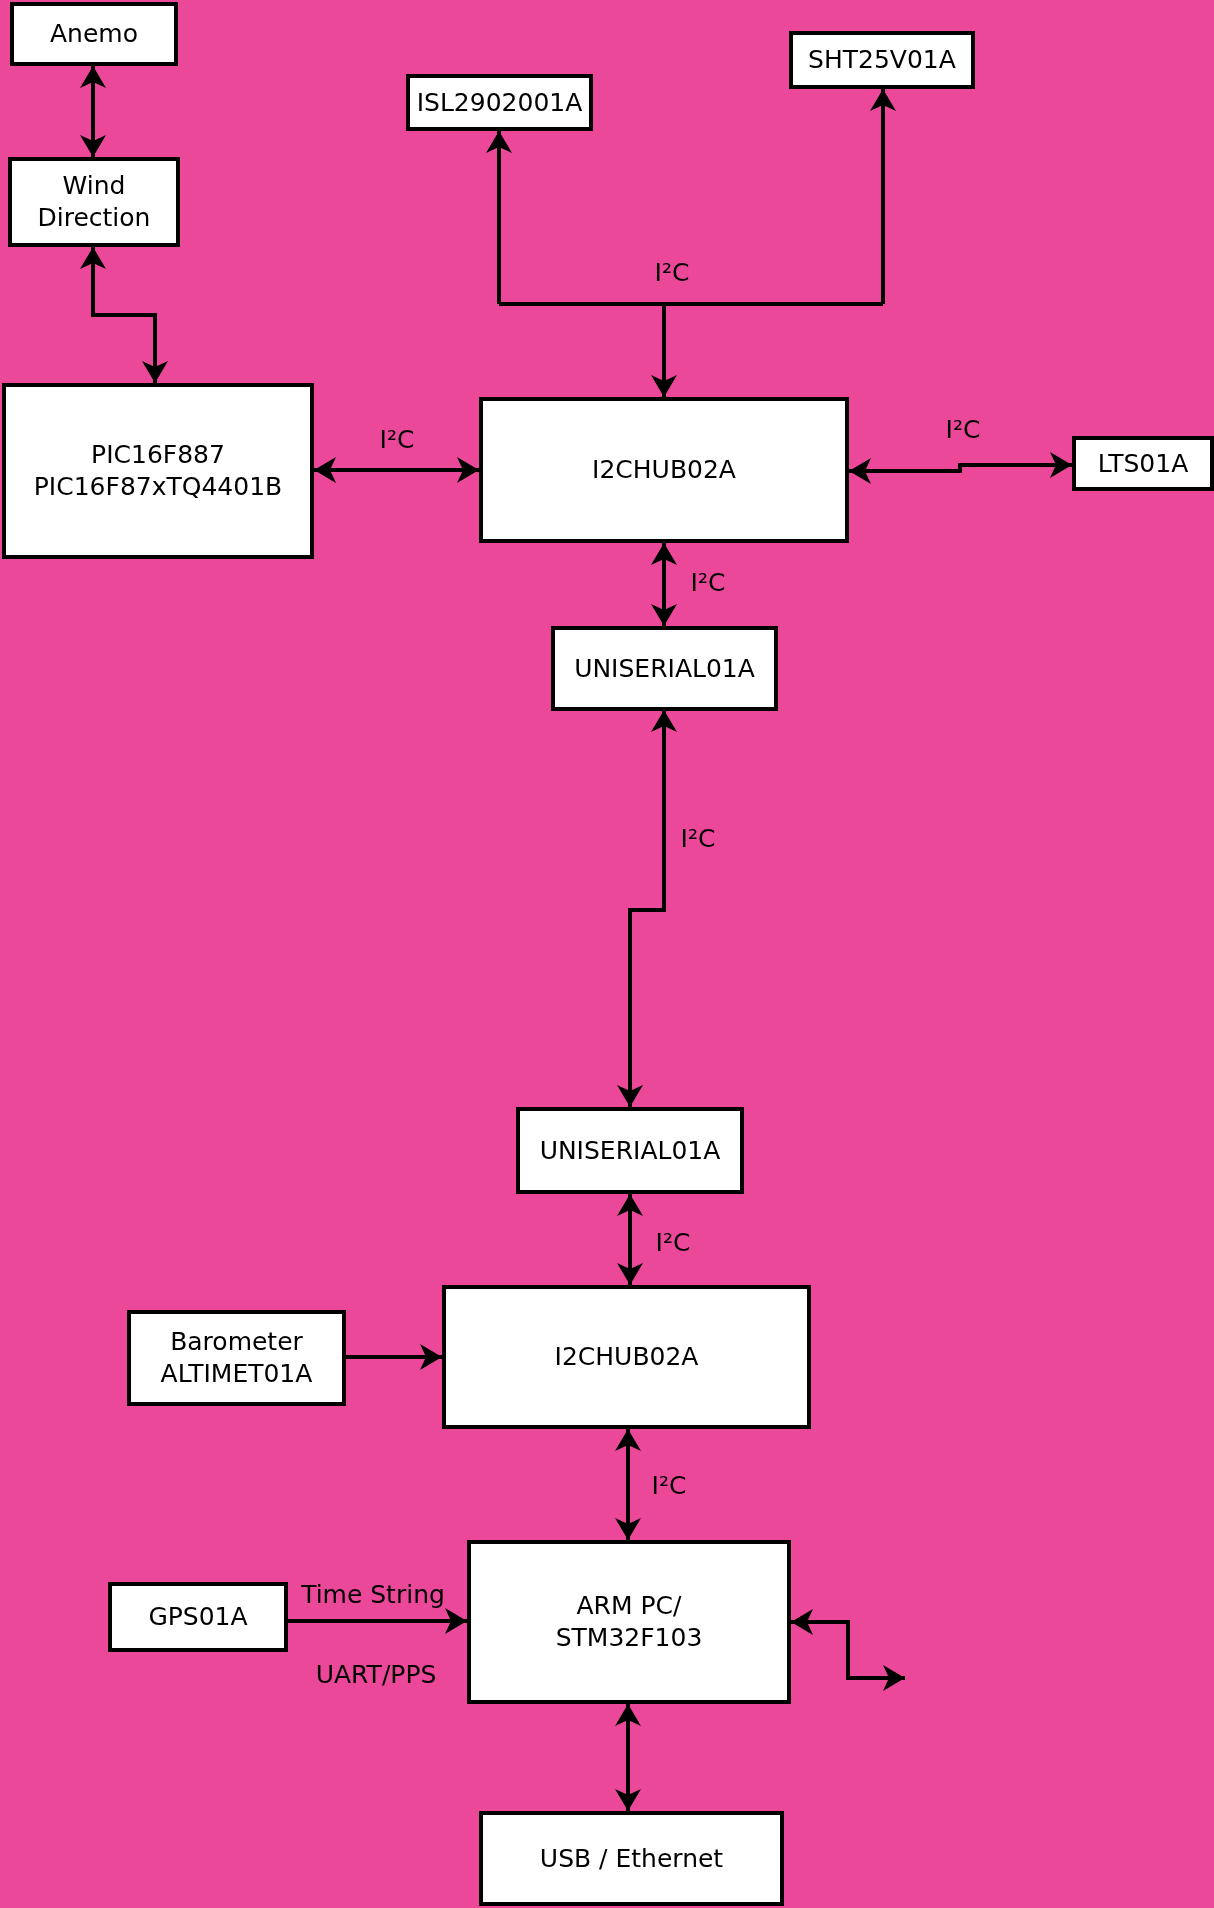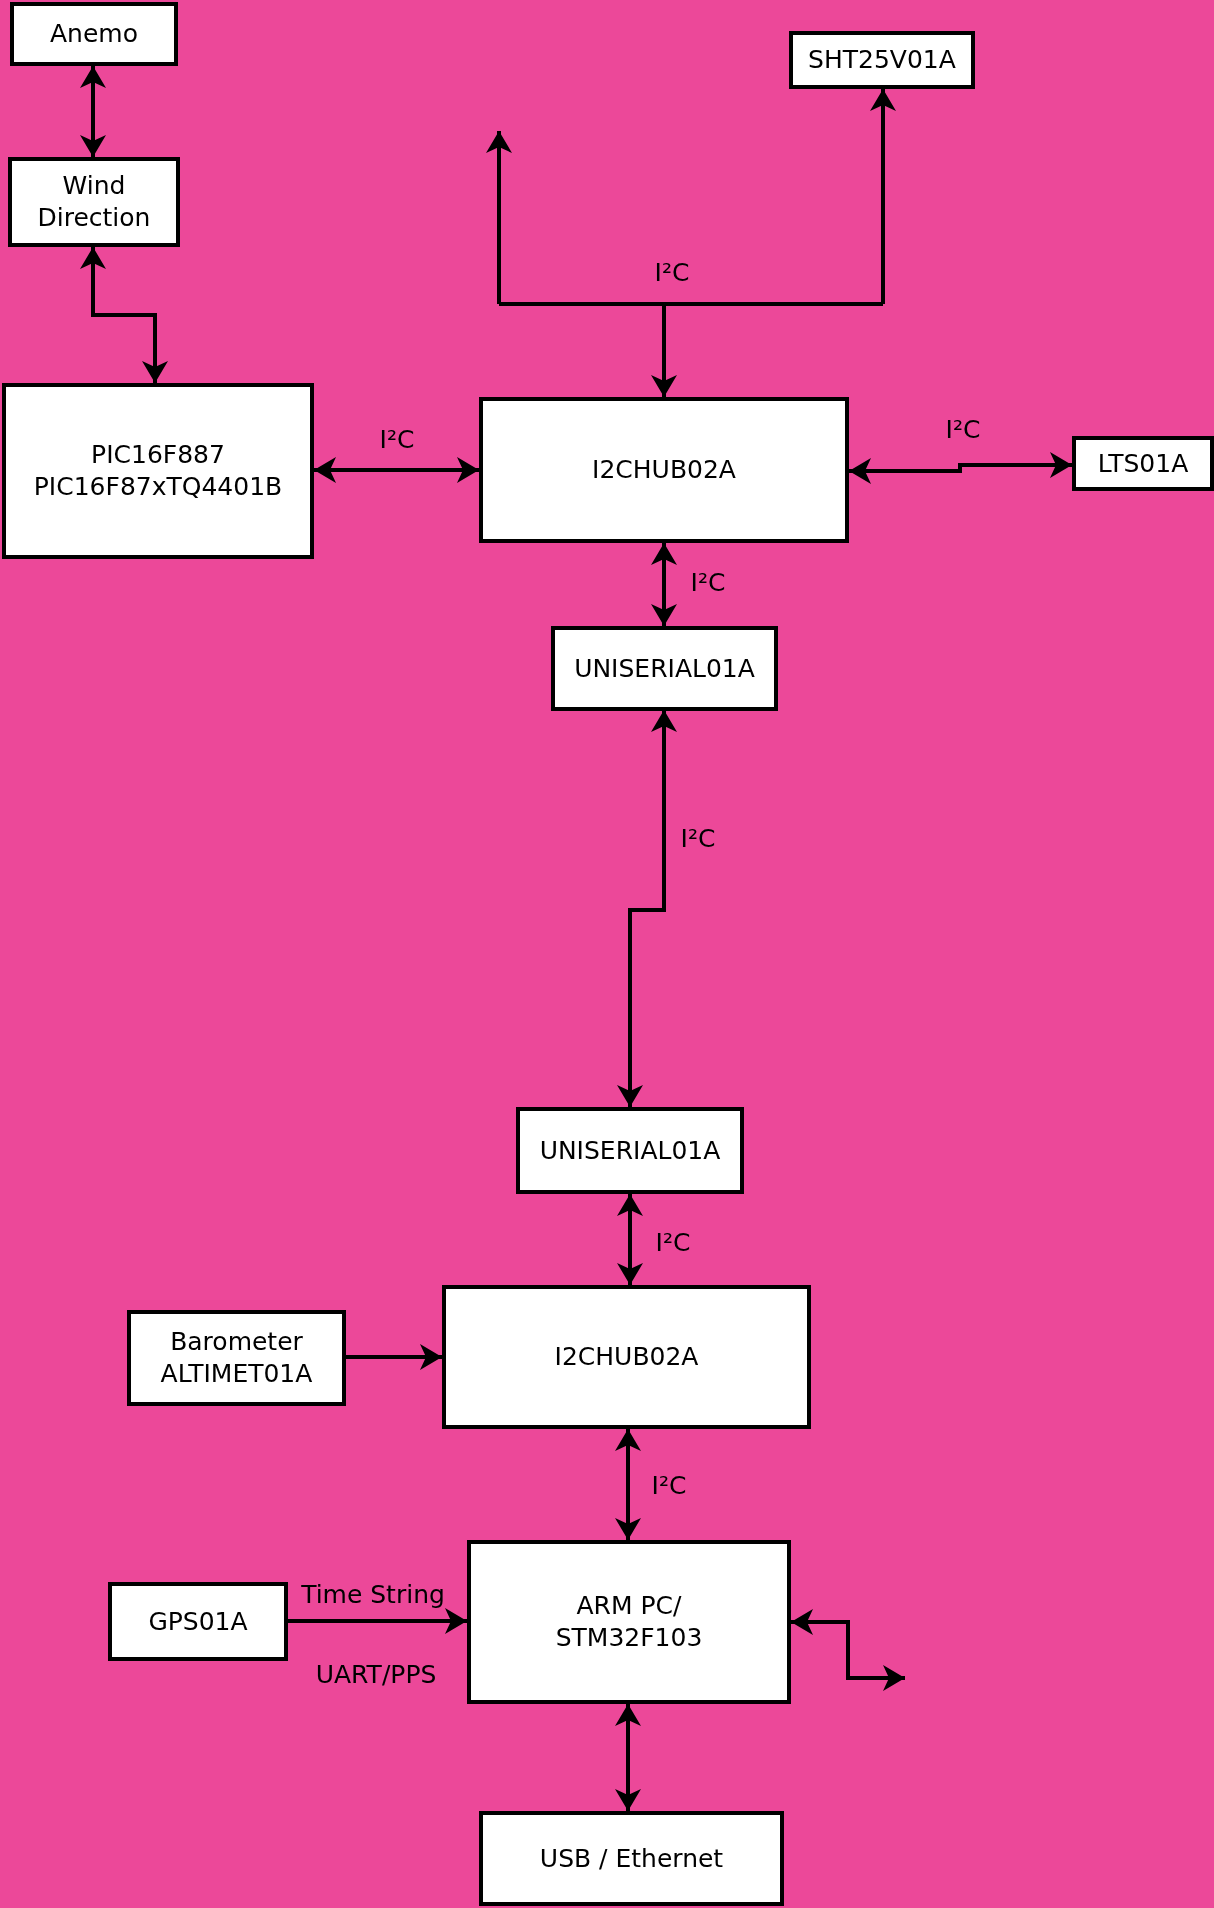--- a/index.html
+++ b/index.html
@@ -76,20 +76,23 @@
   <div class="node" style="left:8px; top:157px; width:172px; height:90px;">
     <div>Wind</div>
     <div>Direction</div>
   </div>
 
   <div class="node" style="left:2px; top:383px; width:312px; height:176px;">
     <div>PIC16F887</div>
     <div>PIC16F87xTQ4401B</div>
   </div>
 
+  <div class="node" style="left:406px; top:74px; width:187px; height:57px;">
+    <div>ISL2902001A</div>
+  </div>
 
   <div class="node" style="left:789px; top:31px; width:186px; height:58px;">
     <div>SHT25V01A</div>
   </div>
 
   <div class="node" style="left:479px; top:397px; width:370px; height:146px;">
     <div>I2CHUB02A</div>
   </div>
 
   <div class="node" style="left:1072px; top:436px; width:142px; height:55px;">
@@ -111,21 +114,21 @@
   <div class="node" style="left:127px; top:1310px; width:219px; height:96px;">
     <div>Barometer</div>
     <div>ALTIMET01A</div>
   </div>
 
   <div class="node" style="left:467px; top:1540px; width:324px; height:164px;">
     <div>ARM PC/</div>
     <div>STM32F103</div>
   </div>
 
-  <div class="node" style="left:108px; top:1582px; width:180px; height:79px;">
+  <div class="node" style="left:108px; top:1582px; width:180px; height:70px;">
     <div>GPS01A</div>
   </div>
 
 
   <div class="node" style="left:479px; top:1811px; width:305px; height:95px;">
     <div>USB / Ethernet</div>
   </div>
 
   <div class="edge-label" style="left:672px; top:272px;">I²C</div>
   <div class="edge-label" style="left:397px; top:439px;">I²C</div>

